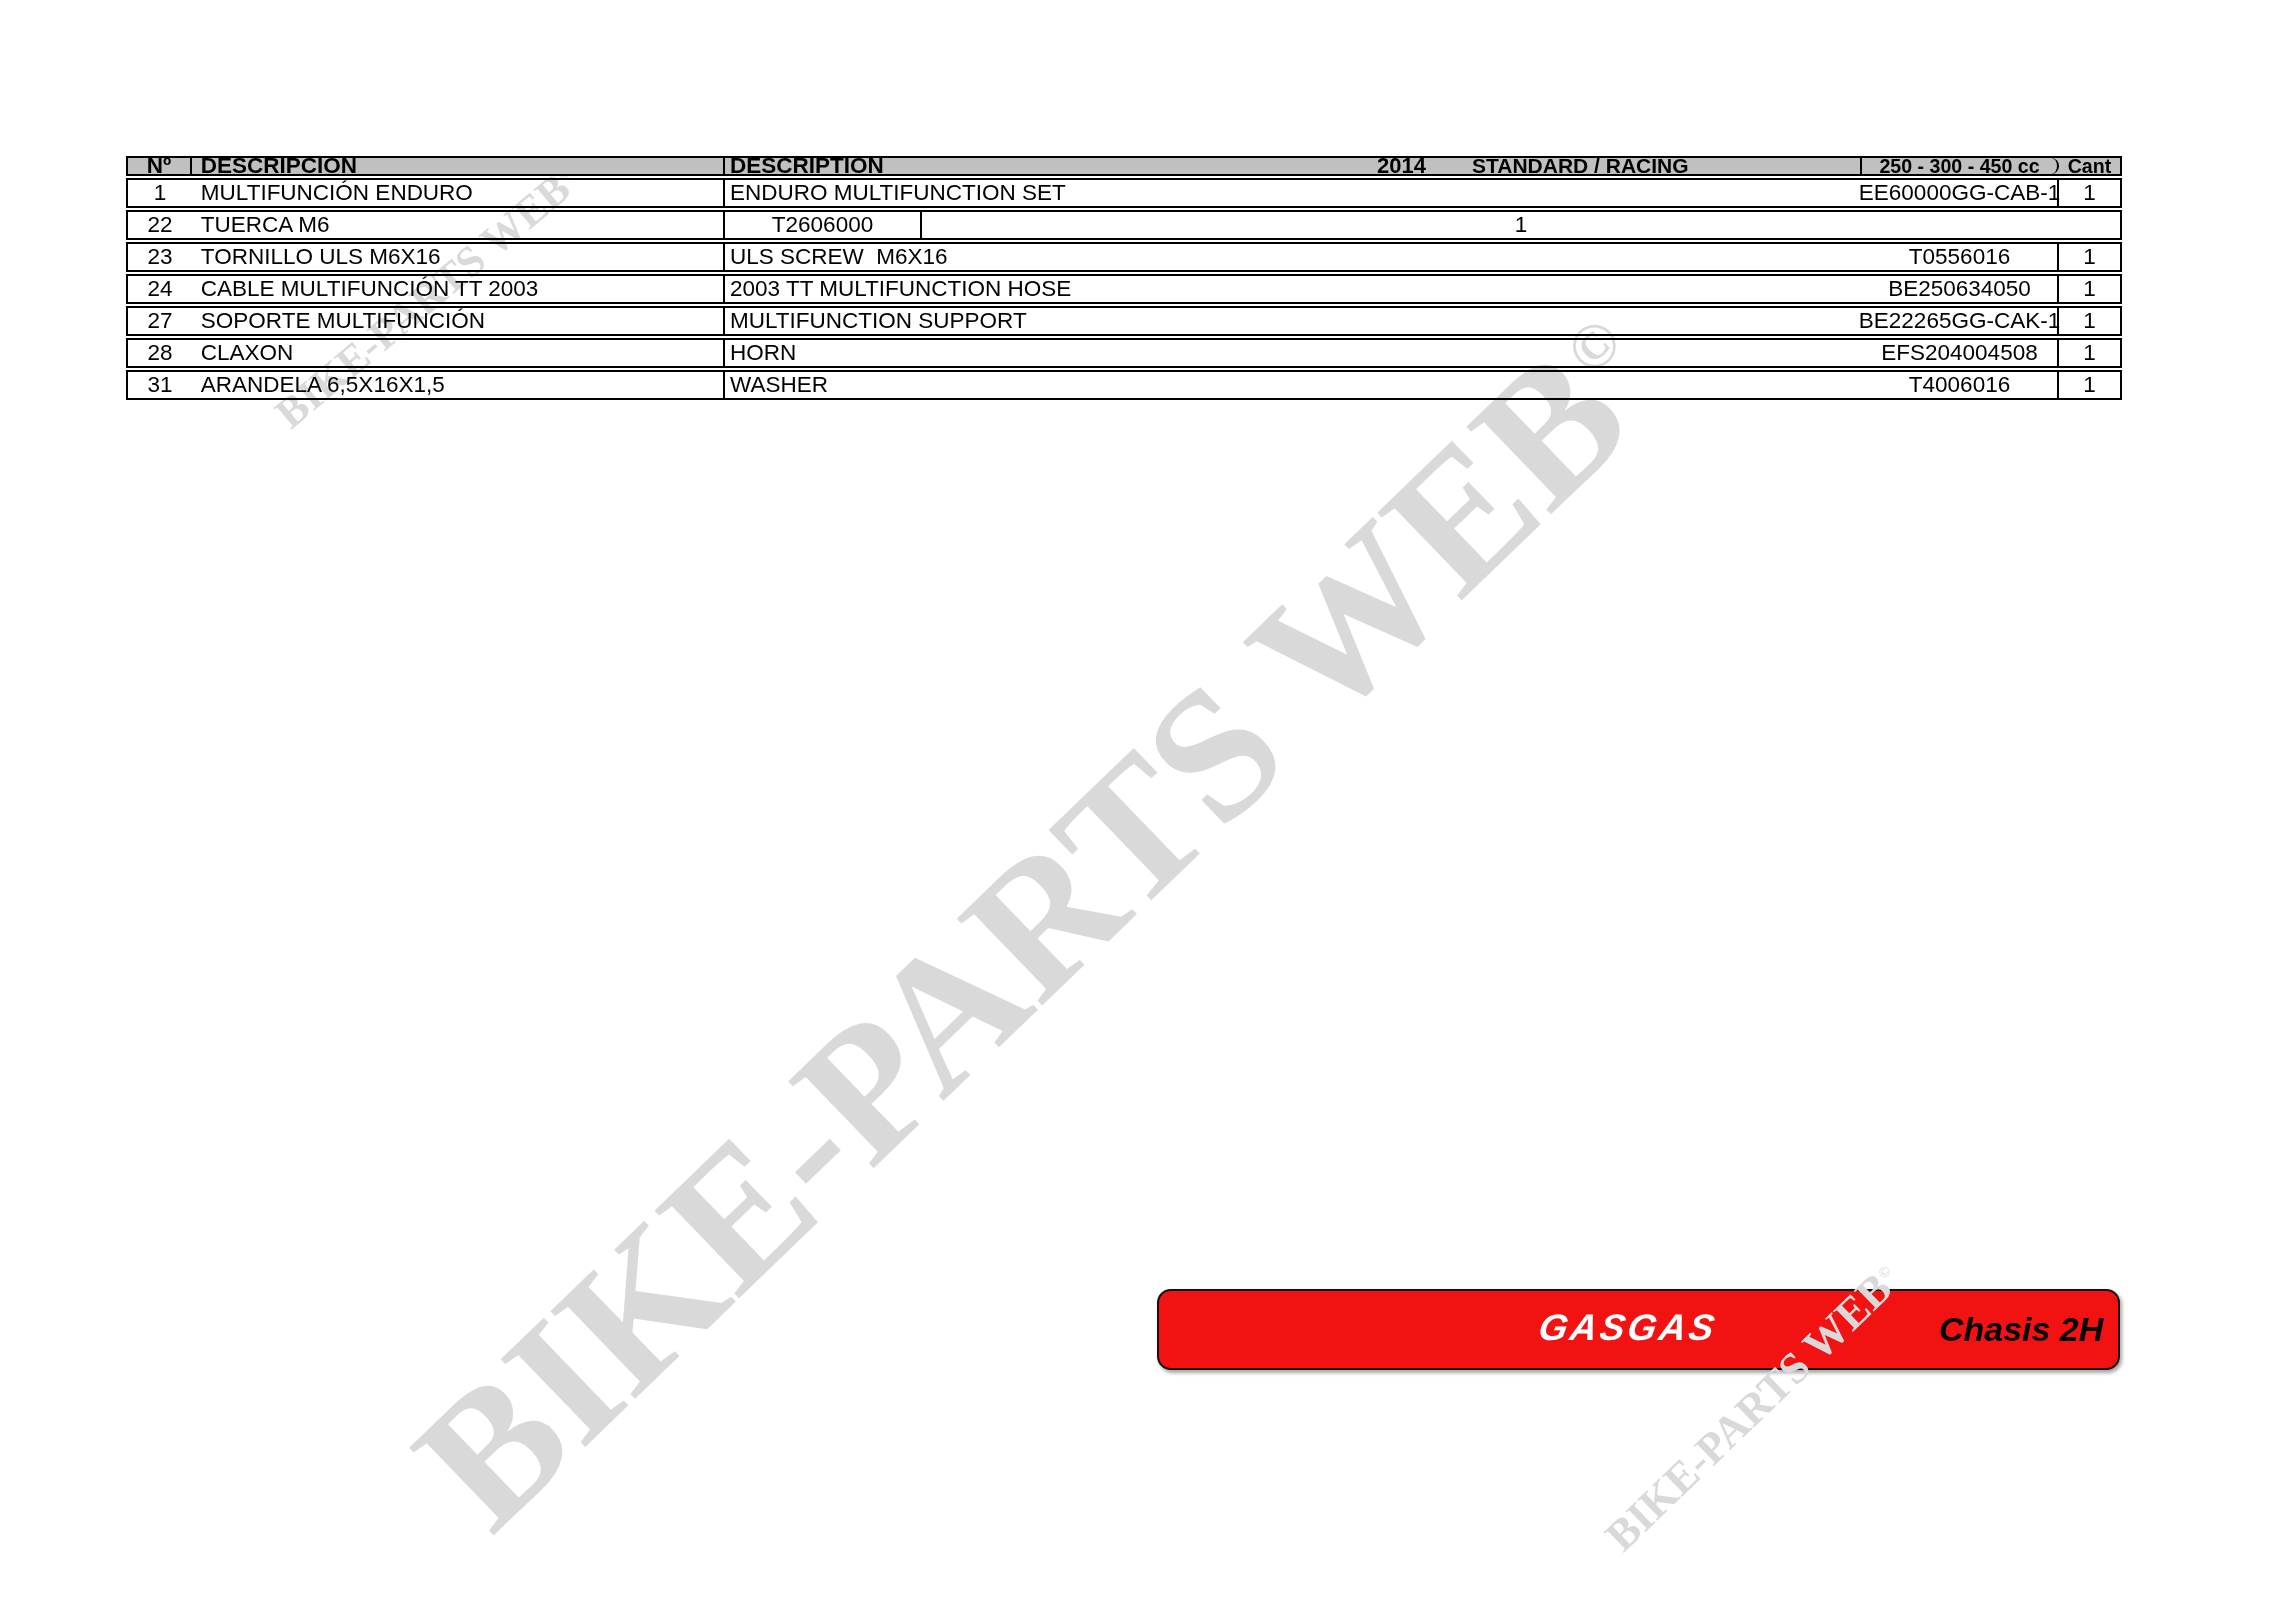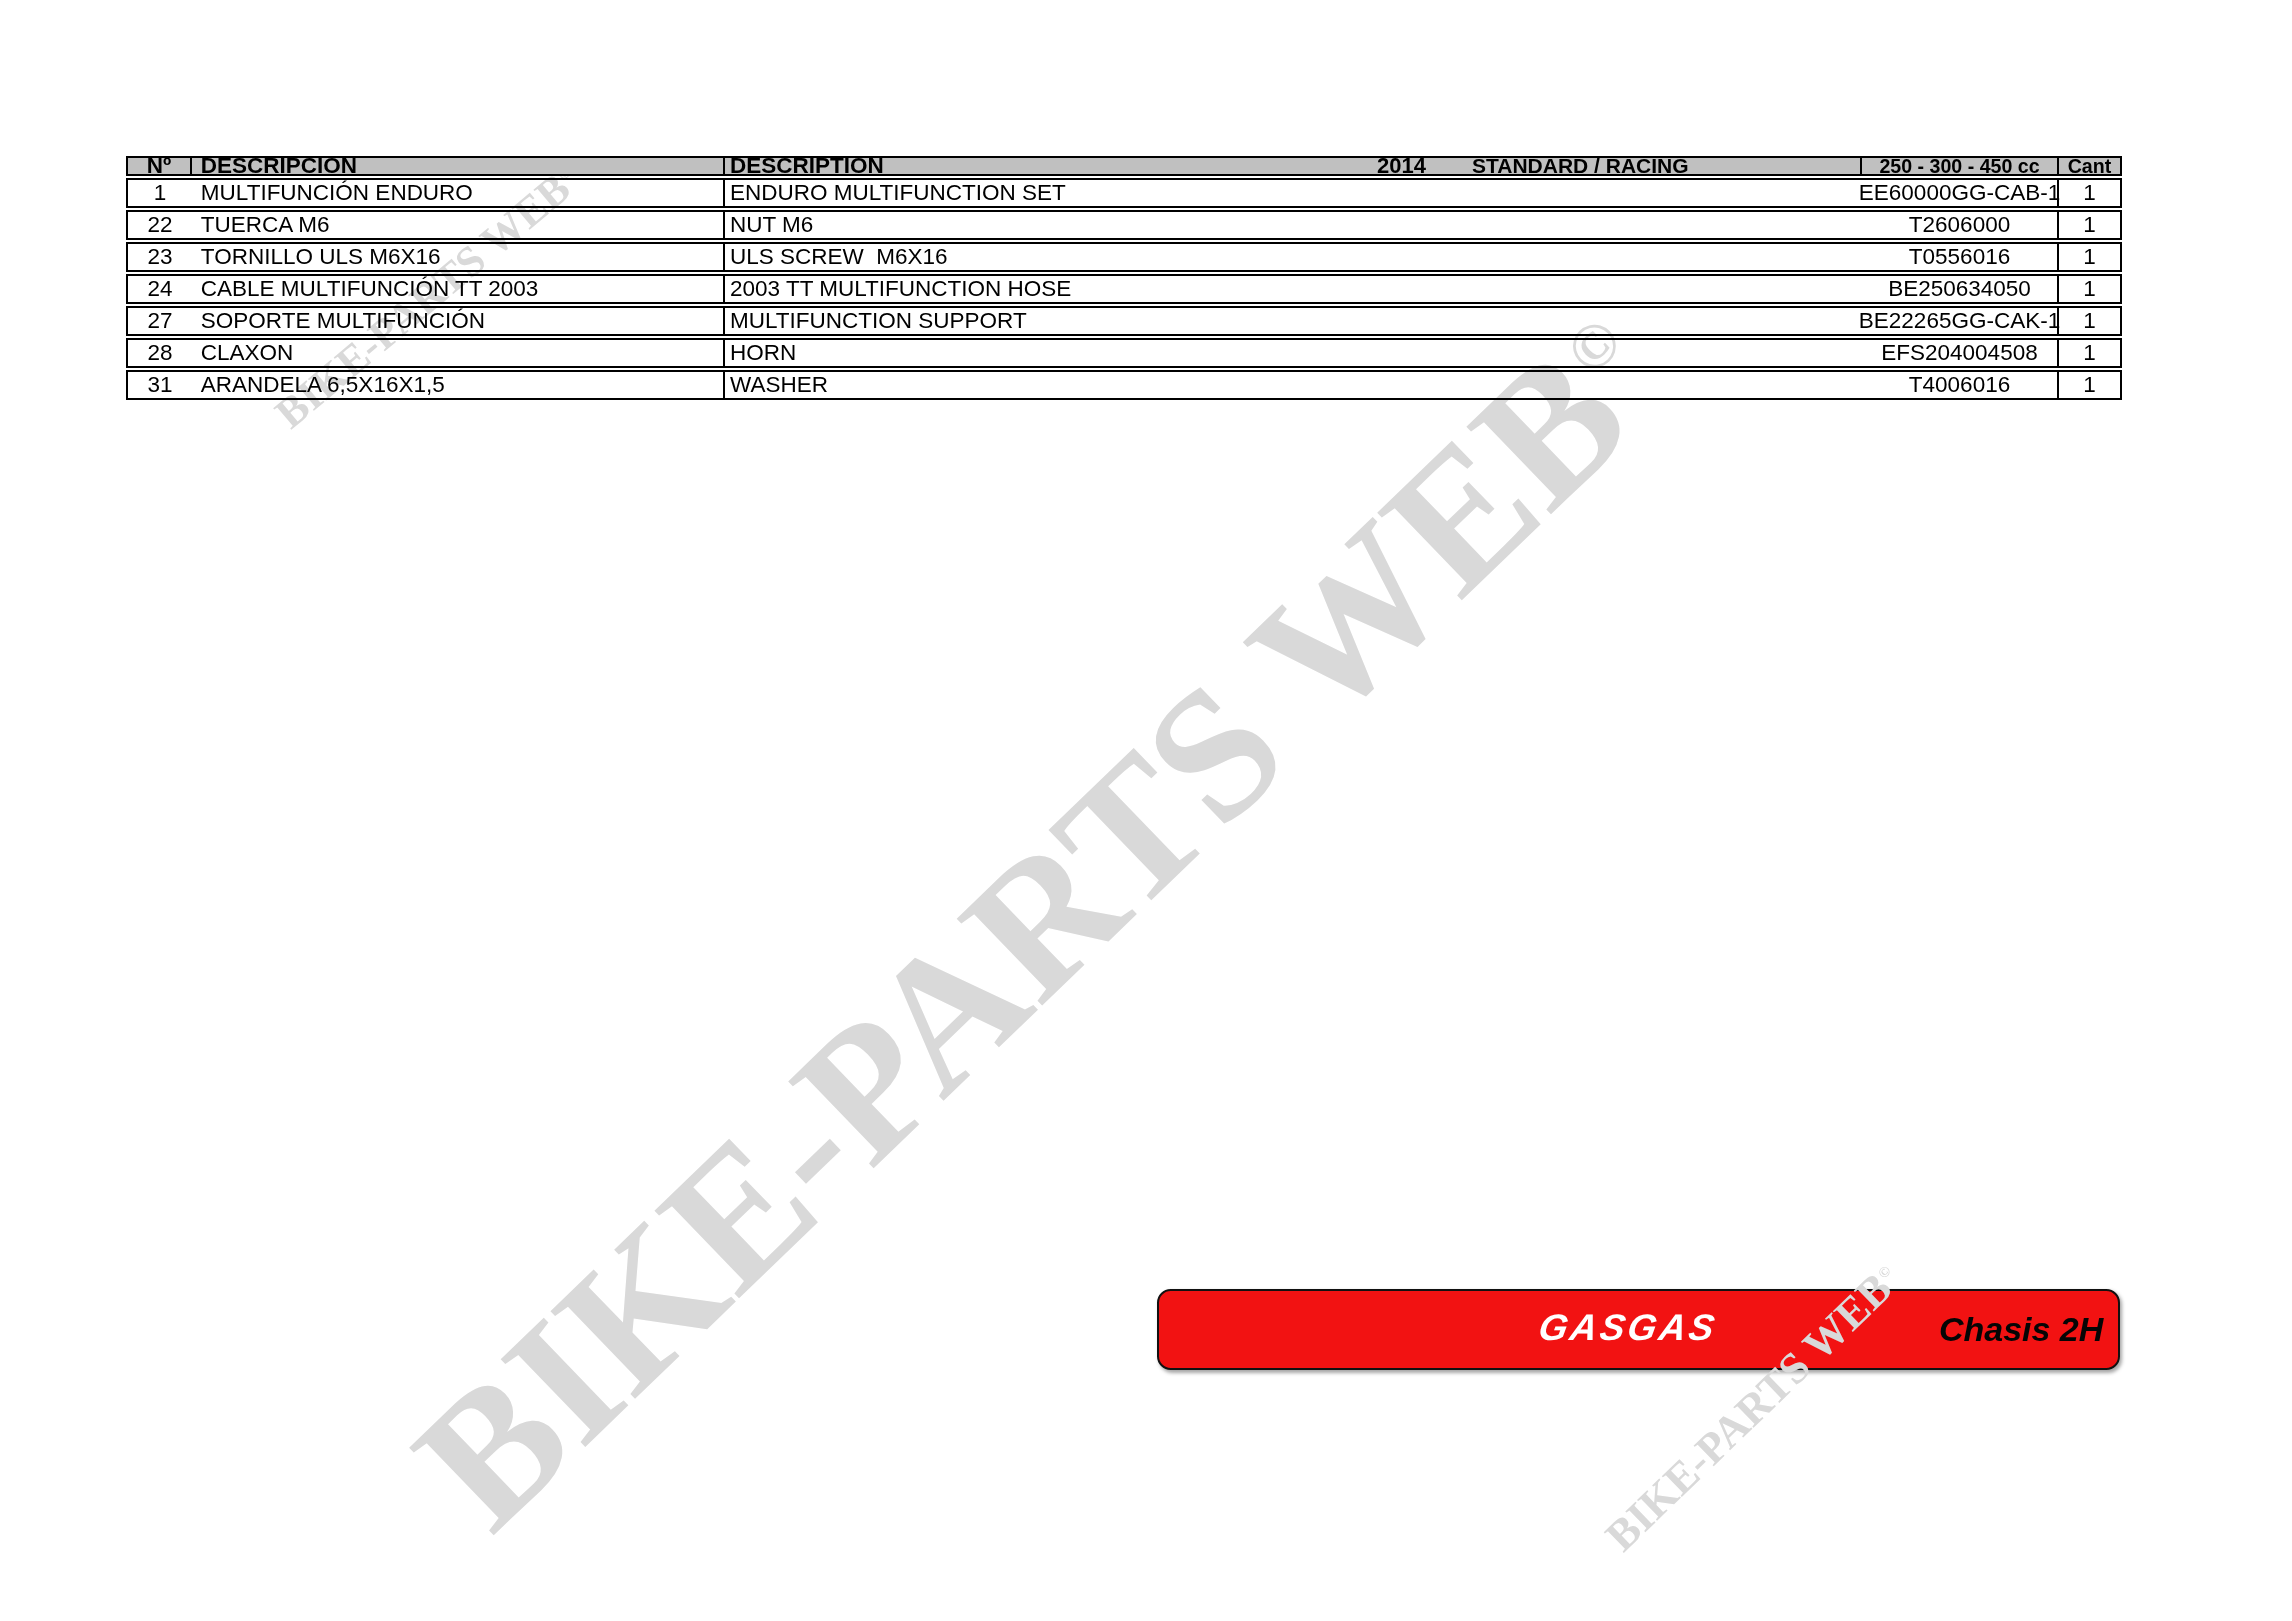--- a/index.html
+++ b/index.html
@@ -46,21 +46,21 @@
     font-size:22.5px;white-space:pre;overflow:visible;
   }
   .c-num{width:64px;justify-content:center;}
   .c-desc{width:533px;padding-left:8.8px;border-right:2px solid var(--border);}
   .c-descr{width:1137px;padding-left:5px;position:relative;}
   .c-part{width:197px;justify-content:center;}
   .c-qty{flex:1;justify-content:center;}
   .trow .c-part{border-right:2px solid var(--border);}
   .thead .c-num{border-right:2px solid var(--border);}
   .thead .c-descr{border-right:2px solid var(--border);}
-  .thead .c-part{font-size:19.6px;}
+  .thead .c-part{font-size:19.6px;border-radius:14px;}
   .thead .c-qty{font-size:19.6px;}
   .h-year{position:absolute;left:652px;font-size:22px;}
   .h-variant{position:absolute;left:747px;font-size:21px;}
 
   
   .banner{
     position:absolute;left:1157px;top:1289px;width:963px;height:81px;
     box-sizing:border-box;background:var(--red);border:2px solid #111;
     border-radius:13.7px;z-index:20;
     box-shadow:2px 2.9px 3.9px rgba(0,0,0,0.35);
@@ -100,21 +100,20 @@
     <div class="cell c-num">1</div>
     <div class="cell c-desc">MULTIFUNCIÓN ENDURO</div>
     <div class="cell c-descr">ENDURO MULTIFUNCTION SET</div>
     <div class="cell c-part">EE60000GG-CAB-1</div>
     <div class="cell c-qty">1</div>
   </div>
 
   <div class="trow">
     <div class="cell c-num">22</div>
     <div class="cell c-desc">TUERCA M6</div>
-    <div class="cell c-descr">NUT M6</div>
     <div class="cell c-part">T2606000</div>
     <div class="cell c-qty">1</div>
   </div>
 
   <div class="trow">
     <div class="cell c-num">23</div>
     <div class="cell c-desc">TORNILLO ULS M6X16</div>
     <div class="cell c-descr">ULS SCREW  M6X16</div>
     <div class="cell c-part">T0556016</div>
     <div class="cell c-qty">1</div>

